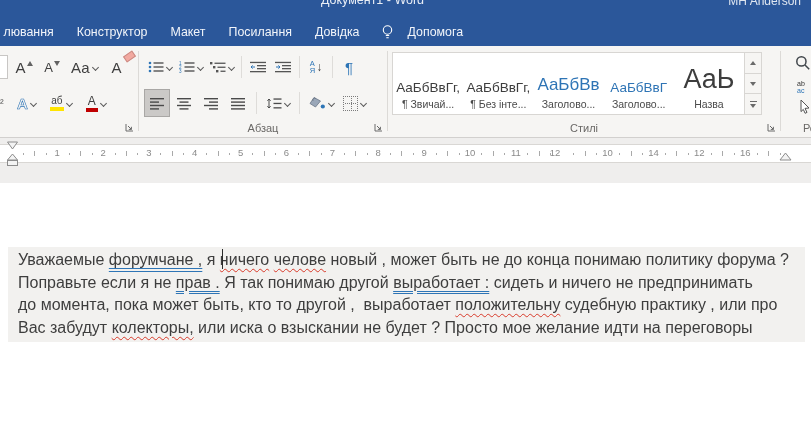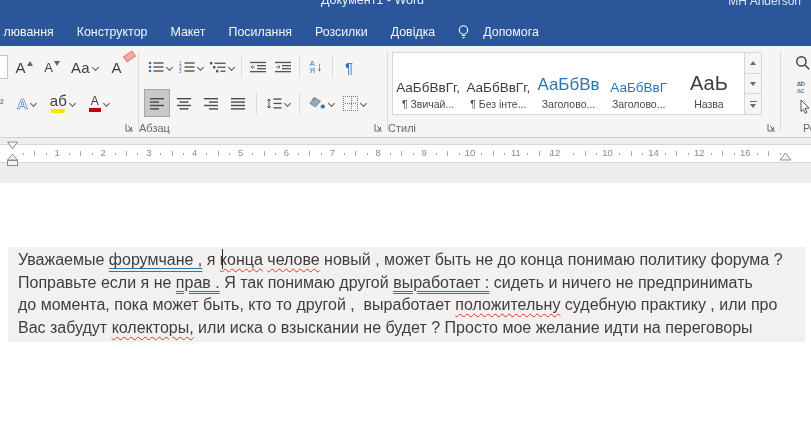--- a/index.html
+++ b/index.html
@@ -13,21 +13,21 @@
   .account{position:absolute;right:10px;top:-6px;color:#dfe6f0;font-size:12px;}
   .tabs{position:absolute;left:-8px;bottom:0;height:27px;display:flex;align-items:center;}
   .tab{color:#f2f5fa;font-size:12.4px;padding:0 11.5px;height:27px;line-height:27px;white-space:nowrap;cursor:default;}
   .bulb{display:flex;align-items:center;margin:0 2px 0 10px;}
 
   
   .ribbon{position:absolute;left:0;top:46px;width:811px;height:91px;background:#f6f5f3;
           border-bottom:1px solid #d2d0ce;display:flex;}
   .grp{position:relative;height:100%;flex:none;}
   .gsep{width:1px;height:80px;background:#dcdad7;margin-top:5px;flex:none;}
-  .grp-label{position:absolute;bottom:3px;left:0;width:100%;text-align:left;
+  .grp-label{position:absolute;bottom:3px;left:0;width:100%;text-align:center;
              font-size:11px;color:#6a6866;white-space:nowrap;}
   .launcher{position:absolute;right:3px;bottom:4px;width:11px;height:11px;display:flex;}
   .rowA{position:absolute;top:8px;left:0;right:0;display:flex;align-items:center;}
   .rowB{position:absolute;top:44px;left:0;right:0;display:flex;align-items:center;}
   .ib{display:flex;align-items:center;justify-content:center;min-width:18px;height:26px;
       padding:0 3px;color:#3f3f3f;}
   .ib.active{background:#cbc9c7;outline:1px solid #a9a7a5;}
   .cv{display:inline-block;width:4px;height:4px;border-right:1px solid #5a5a5a;
       border-bottom:1px solid #5a5a5a;transform:rotate(45deg);margin-left:3px;flex:none;}
   .vdiv{width:1px;height:22px;background:#dedcd9;margin:0 3px;flex:none;}
@@ -37,21 +37,21 @@
   .gA{font-size:15px;color:#3f3f3f;}
   .tri{width:0;height:0;border-left:3px solid transparent;border-right:3px solid transparent;margin:-8px 0 0 1px;}
   .tri.up{border-bottom:5px solid #636363;}
   .tri.dn{border-top:5px solid #636363;}
   .eraser{position:relative;}
   .eraser i{position:absolute;right:-6px;top:-1px;width:9px;height:5px;background:#f2a9a0;
             border:1px solid #c98a83;transform:rotate(-35deg);}
   .fxA{font-size:15px;font-weight:700;color:#2e75b6;-webkit-text-stroke:0.6px #2e75b6;
        color:transparent;}
   .stack{display:flex;flex-direction:column;align-items:center;line-height:1;}
-  .stack .s-t{font-size:15px;color:#3f3f3f;}
+  .stack .s-t{font-size:10px;color:#3f3f3f;}
   .bar-y{width:14px;height:4px;background:#ffe400;margin-top:1px;}
   .bar-r{width:12px;height:4px;background:#c00000;margin-top:1px;}
   .sortbox{display:flex;align-items:center;gap:1px;}
   .sortbox .lt{display:flex;flex-direction:column;font-size:7.5px;line-height:7px;color:#2e75b6;}
   .sortbox .ar{font-size:12px;color:#444;}
   .pilcrow{font-size:15px;color:#2e75b6;}
   .ico-borders{position:relative;width:13px;height:13px;border:1px dotted #7b7b7b;}
   .ico-borders:before{content:"";position:absolute;left:50%;top:1px;bottom:1px;border-left:1px dotted #7b7b7b;}
   .ico-borders:after{content:"";position:absolute;top:50%;left:1px;right:1px;border-top:1px dotted #7b7b7b;}
   .repl{display:flex;flex-direction:column;line-height:7px;font-size:7px;color:#333;align-items:flex-start;}
@@ -60,21 +60,21 @@
   
   .gallery{position:absolute;left:4px;top:6px;width:368px;height:61px;background:#fff;
            border:1px solid #d8d6d3;display:flex;}
   .sitems{flex:1;display:flex;}
   .sitem{flex:1;display:flex;flex-direction:column;align-items:center;justify-content:flex-end;
          padding:3px 0 4px 0;overflow:hidden;}
   .sprev{white-space:nowrap;color:#3d3d3d;}
   .sprev.normal{font-size:13.5px;}
   .sprev.h1{font-size:17px;color:#2e74b5;}
   .sprev.h2{font-size:13.5px;color:#2e74b5;}
-  .sprev.title{font-size:20px;}
+  .sprev.title{font-size:27px;}
   .slabel{font-size:10.5px;color:#4a4a4a;margin-top:3px;white-space:nowrap;}
   .gscroll{width:16px;border-left:1px solid #d8d6d3;display:flex;flex-direction:column;}
   .gsbtn{flex:1;display:flex;align-items:center;justify-content:center;background:#f6f5f3;
          border-bottom:1px solid #d8d6d3;}
   .gsbtn:last-child{border-bottom:none;}
   .tri2{width:0;height:0;border-left:3px solid transparent;border-right:3px solid transparent;}
   .tri2.up{border-bottom:4px solid #6a6a6a;}
   .tri2.dn{border-top:4px solid #6a6a6a;}
   .morebar{display:flex;flex-direction:column;align-items:center;}
   .morebar i{width:7px;height:1.5px;background:#6a6a6a;margin-bottom:1.5px;}
@@ -106,21 +106,20 @@
 <div class="app">
 
   <header class="titlebar">
     <div class="win-title">Документ1 - Word</div>
     <div class="account">MH Anderson</div>
     <nav class="tabs" id="tabs">
         <span class="tab">лювання</span>
         <span class="tab">Конструктор</span>
         <span class="tab">Макет</span>
         <span class="tab">Посилання</span>
-        <span class="tab">Розсилки</span>
         <span class="tab">Довідка</span>
         <span class="bulb">
           <svg width="13" height="17" viewBox="0 0 13 17">
             <circle cx="6.5" cy="6" r="4.2" fill="none" stroke="#fff" stroke-width="1.1"></circle>
             <path d="M4.8 11.5 h3.4 M5.3 13.7 h2.4" stroke="#fff" stroke-width="1.1" fill="none"></path>
           </svg>
         </span>
         <span class="tab">Допомога</span>
       </nav>
   </header>
@@ -457,21 +456,21 @@
         <span class="rdot" style="left: 733.752px;"></span>
         <span class="rnum" style="left: 745.22px;">16</span>
         <span class="rdot" style="left: 756.687px;"></span>
         <span class="rtick" style="left: 768.155px;"></span>
         <span class="rdot" style="left: 779.622px;"></span>
       </div>
   </div>
 
   <div class="page">
     <div class="para" id="para">
-        <div class="dline"><span>Уважаемые </span><span class="seg-grammar">форумчане ,</span><span> я </span><span class="seg-spell">конца</span><span> </span><span class="seg-spell">челове</span><span> новый , может быть не до конца понимаю политику форума ?</span></div>
+        <div class="dline"><span>Уважаемые </span><span class="seg-grammar">форумчане ,</span><span> я </span><span class="seg-spell">ничего</span><span> </span><span class="seg-spell">челове</span><span> новый , может быть не до конца понимаю политику форума ?</span></div>
         <div class="dline"><span>Поправьте если я не </span><span class="seg-grammar">прав .</span><span> Я так понимаю другой </span><span class="seg-grammar">выработает :</span><span> сидеть и ничего не предпринимать</span></div>
         <div class="dline"><span>до момента, пока может быть, кто то другой ,  выработает </span><span class="seg-spell">положительну</span><span> судебную практику , или про</span></div>
         <div class="dline"><span>Вас забудут </span><span class="seg-spell">колекторы,</span><span> или иска о взыскании не будет ? Просто мое желание идти на переговоры</span></div>
       </div>
     <div class="caret"></div>
   </div>
 
 </div>
 
 </body></html>

